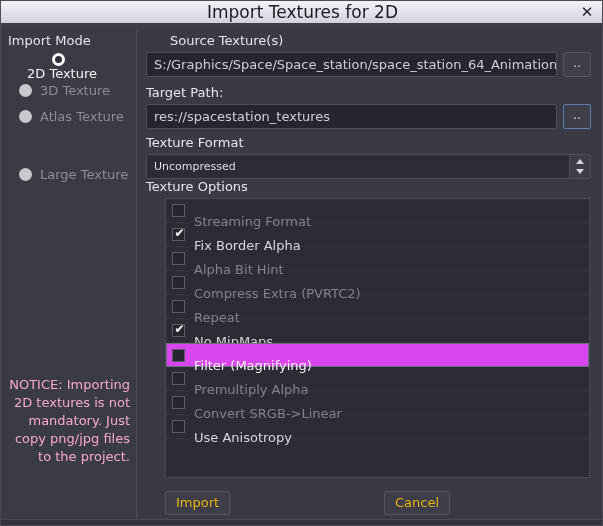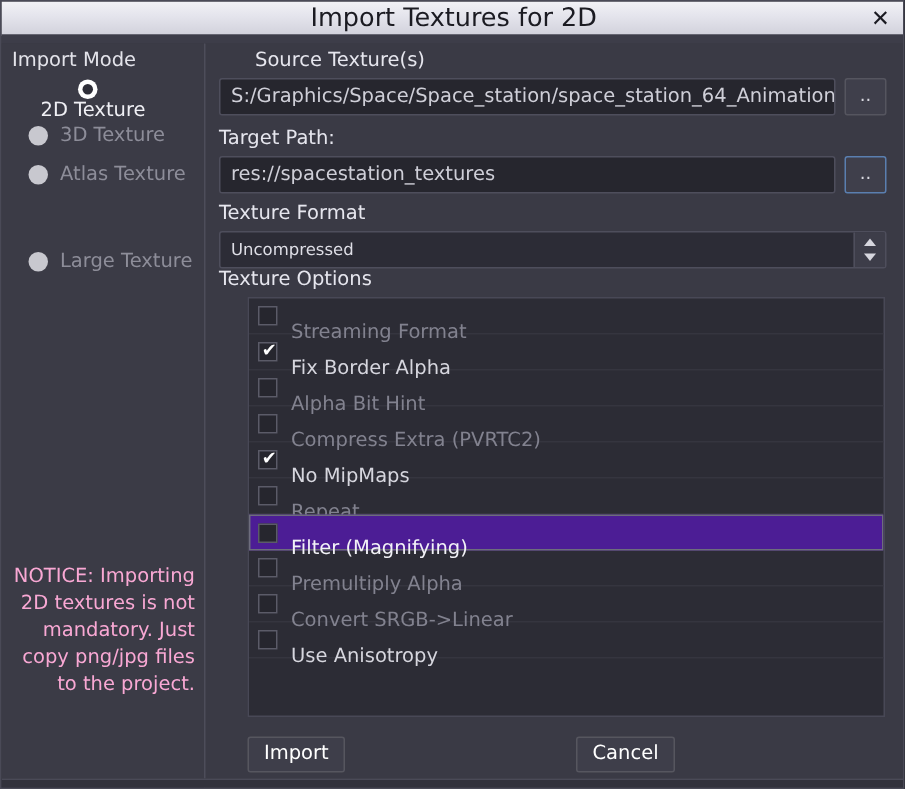--- a/index.html
+++ b/index.html
@@ -228,21 +228,21 @@
     height: 24px;
     display: flex;
     align-items: center;
     padding-left: 6px;
     box-sizing: border-box;
     border-bottom: 1px solid #35353f;
     cursor: pointer;
   }
   .option-row.highlight {
     border: 1px solid #6d6d7c;
-    background: #4c1d95;
+    background: #d946ef;
     padding-left: 5px;
   }
   .checkbox {
     width: 13px; height: 13px;
     background: #26262e;
     border: 1px solid #5b5b68;
     box-sizing: border-box;
     flex: 0 0 auto;
     position: relative;
   }
@@ -271,21 +271,21 @@
   }
   
   .dlg-btn {
     position: absolute;
     height: 24px;
     background: #3e3e4a;
     border: 1px solid #56565f;
     box-sizing: border-box;
     border-radius: 2px;
     font-size: 13px;
-    color: #ffffff;
+    color: #eab308;
     line-height: 22px;
     text-align: center;
     cursor: pointer;
     padding: 0 10px;
   }
   #import-btn { left: 27px; top: 462px; }
   #cancel-btn { left: 246px; top: 462px; }
   #bottom-strip {
     position: absolute;
     left: 0; bottom: 0;
@@ -361,27 +361,27 @@
             <span class="option-label">Fix Border Alpha</span>
           </div>
           <div class="option-row">
             <span class="checkbox"></span>
             <span class="option-label">Alpha Bit Hint</span>
           </div>
           <div class="option-row">
             <span class="checkbox"></span>
             <span class="option-label">Compress Extra (PVRTC2)</span>
           </div>
+          <div class="option-row">
+            <span class="checkbox"></span>
+            <span class="option-label">Repeat</span>
+          </div>
           <div class="option-row bright">
             <span class="checkbox checked"></span>
             <span class="option-label">No MipMaps</span>
-          </div>
-          <div class="option-row">
-            <span class="checkbox"></span>
-            <span class="option-label">Repeat</span>
           </div>
           <div class="option-row highlight">
             <span class="checkbox"></span>
             <span class="option-label">Filter (Magnifying)</span>
           </div>
           <div class="option-row">
             <span class="checkbox"></span>
             <span class="option-label">Premultiply Alpha</span>
           </div>
           <div class="option-row">

